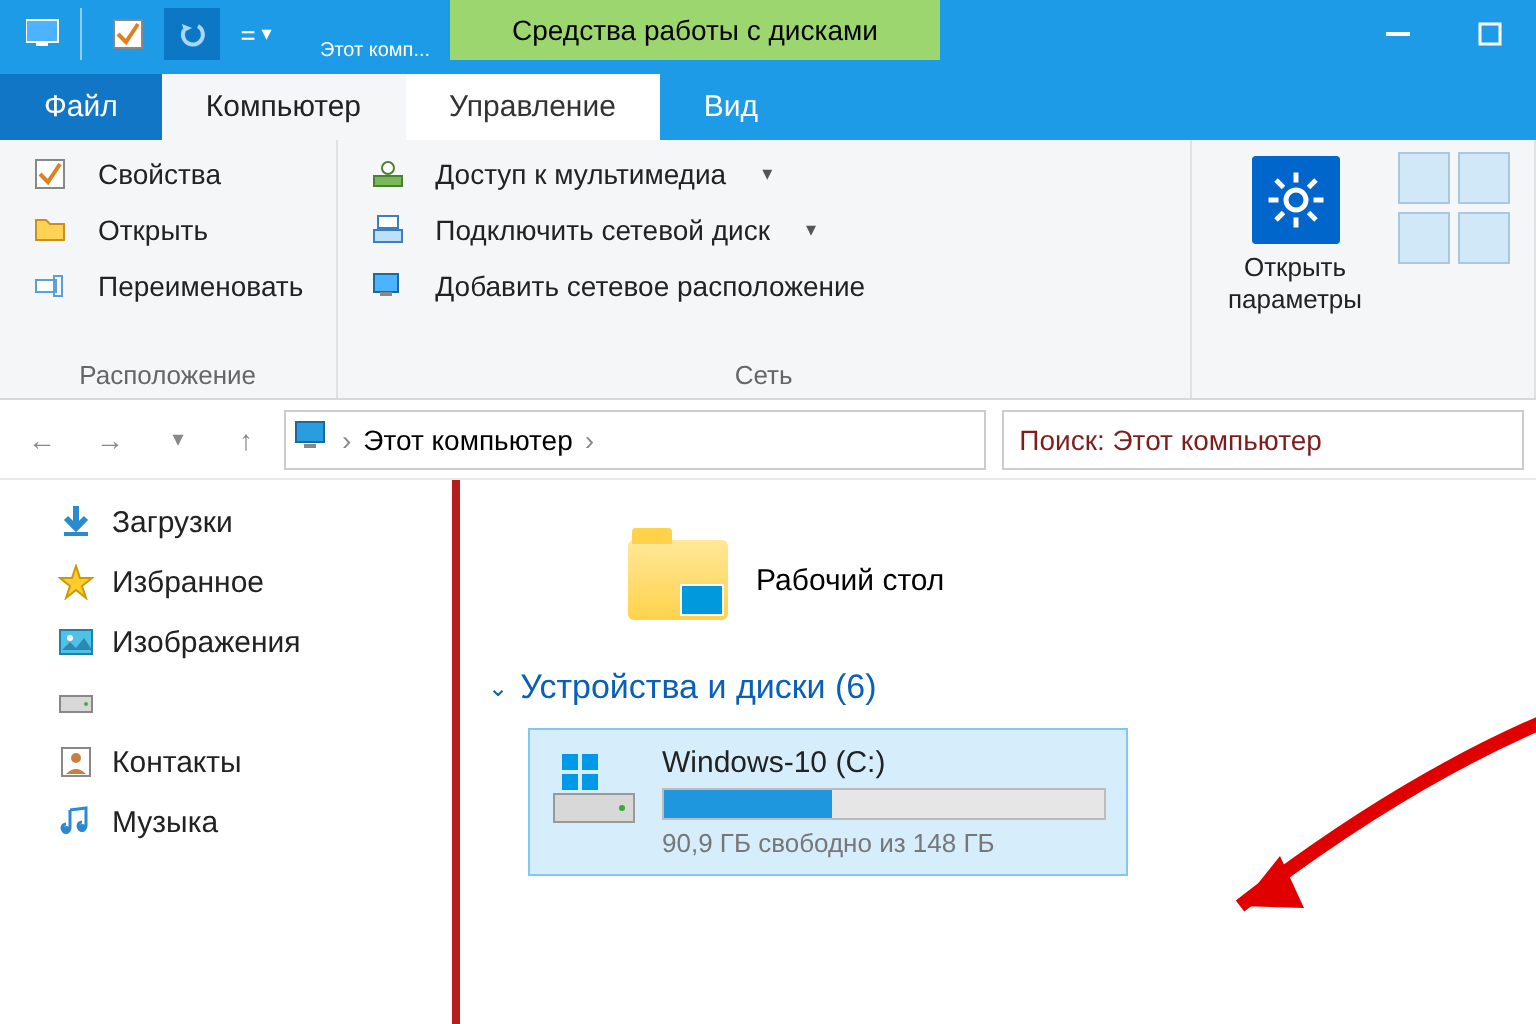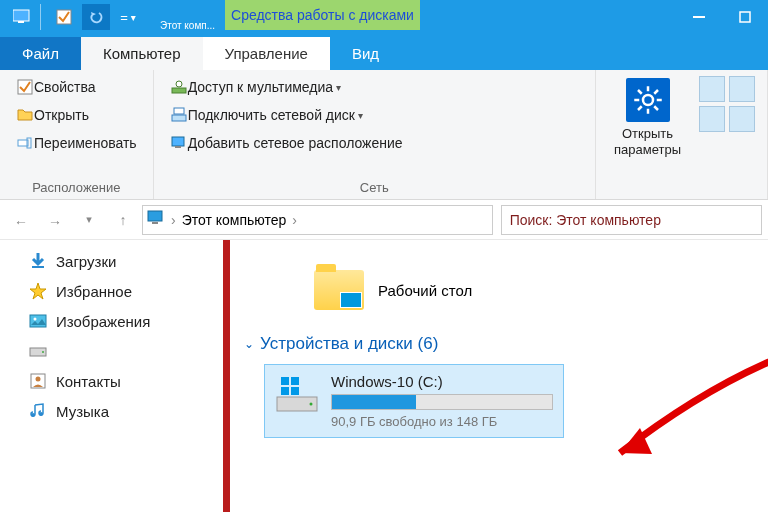--- a/index.html
+++ b/index.html
@@ -2,56 +2,56 @@
 <html><head>
 <meta charset="utf-8">
 <style>
   * { box-sizing: border-box; margin: 0; padding: 0; font-family: "Segoe UI", Tahoma, sans-serif; }
   body { width: 768px; height: 512px; overflow: hidden; background: #fff; }
 
   
   .titlebar { height: 34px; background: #1e9be6; display: flex; align-items: stretch; color: #fff; }
   .qat { display: flex; align-items: center; gap: 4px; padding: 0 8px; }
   .qat .qbtn { width: 28px; height: 26px; display: flex; align-items: center; justify-content: center; }
-  .tools-tab { background: #9cd66e; color: #1d4ed8; padding: 7px 6px; font-size: 14px; align-self: flex-start; margin-top: 0; }
+  .tools-tab { background: #9cd66e; color: #000000; padding: 7px 31px; font-size: 14px; align-self: flex-start; margin-top: 0; }
   .title-text { padding: 20px 10px; font-size: 10px; white-space: nowrap; }
   .titlebar-spacer { flex: 1; }
   .sysbtns { display: flex; }
   .sysbtn { width: 46px; height: 34px; display: flex; align-items: center; justify-content: center; }
 
   
   .menutabs { height: 36px; background: #1e9be6; display: flex; align-items: flex-end; font-size: 15px; }
   .tab { padding: 8px 22px; color: #fff; background: #1e9be6; }
   .tab.file { background: #1176c6; color: #fff; }
   .tab.active { background: #f5f6f7; color: #222; }
   .tab.mgmt { background: #fff; color: #333; }
 
   
   .ribbon { background: #f5f6f7; border-bottom: 1px solid #d9d9d9; display: flex; height: 130px; }
   .group { border-right: 1px solid #e1e1e1; padding: 6px 12px 4px 12px; display: flex; flex-direction: column; }
   .group-body { flex: 1; display: flex; gap: 6px; }
   .group-label { text-align: center; font-size: 13px; color: #666; padding-top: 4px; }
   .vcol { display: flex; flex-direction: column; gap: 6px; }
-  .rbtn { display: flex; align-items: center; gap: 0; font-size: 14px; color: #222; padding: 2px 4px; white-space: nowrap; }
+  .rbtn { display: flex; align-items: center; gap: 15px; font-size: 14px; color: #222; padding: 2px 4px; white-space: nowrap; }
   .rbtn .ico { width: 18px; height: 18px; display: inline-flex; align-items: center; justify-content: center; }
   .bigbtn { display: flex; flex-direction: column; align-items: center; gap: 4px; font-size: 13px; color: #222; padding: 2px 6px; text-align: center; }
   .bigico { width: 44px; height: 44px; background: #0066cc; display: flex; align-items: center; justify-content: center; color: #fff; border-radius: 2px; }
   .smallgrid { display: grid; grid-template-columns: 26px 26px; grid-template-rows: 26px 26px; gap: 4px; margin-left: 6px; }
   .smallgrid div { width: 26px; height: 26px; background: #d0e8f8; border: 1px solid #a8c8e0; }
 
   
   .navbar { display: flex; align-items: center; height: 40px; padding: 4px 6px; gap: 4px; border-bottom: 1px solid #e8e8e8; }
   .navbtn { width: 30px; height: 30px; display: flex; align-items: center; justify-content: center; color: #888; font-size: 14px; }
   .addr { flex: 1.4; border: 1px solid #ccc; height: 30px; display: flex; align-items: center; padding: 0 4px; font-size: 14px; gap: 6px; }
   .addr .crumb { display: flex; align-items: center; gap: 6px; }
   .search { flex: 1; border: 1px solid #ccc; height: 30px; display: flex; align-items: center; padding: 0 8px; font-size: 14px; color: #7f1d1d; margin-left: 4px; }
 
   
   .content { display: flex; height: calc(512px - 34px - 36px - 130px - 40px); }
-  .sidebar { width: 230px; padding: 6px 4px; border-right: 7px solid #b91c1c; }
+  .sidebar { width: 230px; padding: 6px 4px; border-right: 4px solid #b91c1c; }
   .side-item { display: flex; align-items: center; gap: 8px; padding: 5px 8px 5px 24px; font-size: 15px; color: #222; }
   .side-item .sico { width: 20px; height: 20px; display: flex; align-items: center; justify-content: center; }
 
   .main { flex: 1; padding: 10px 14px; position: relative; }
   .folder-item { display: flex; align-items: center; gap: 14px; margin: 20px 0 24px 70px; }
   .folder-ico { width: 50px; height: 40px; background: linear-gradient(#ffe89a, #ffd24a); border-radius: 3px; position: relative; }
   .folder-ico::before { content: ""; position: absolute; top: -6px; left: 2px; width: 20px; height: 8px; background: #ffd24a; border-radius: 2px 2px 0 0; }
   .folder-ico .screen { position: absolute; bottom: 2px; right: 2px; width: 22px; height: 16px; background: #0099dd; border: 1px solid #fff; }
 
   .section-hdr { display: flex; align-items: center; gap: 6px; color: #0860b8; font-size: 17px; margin: 4px 0 10px 0; }

